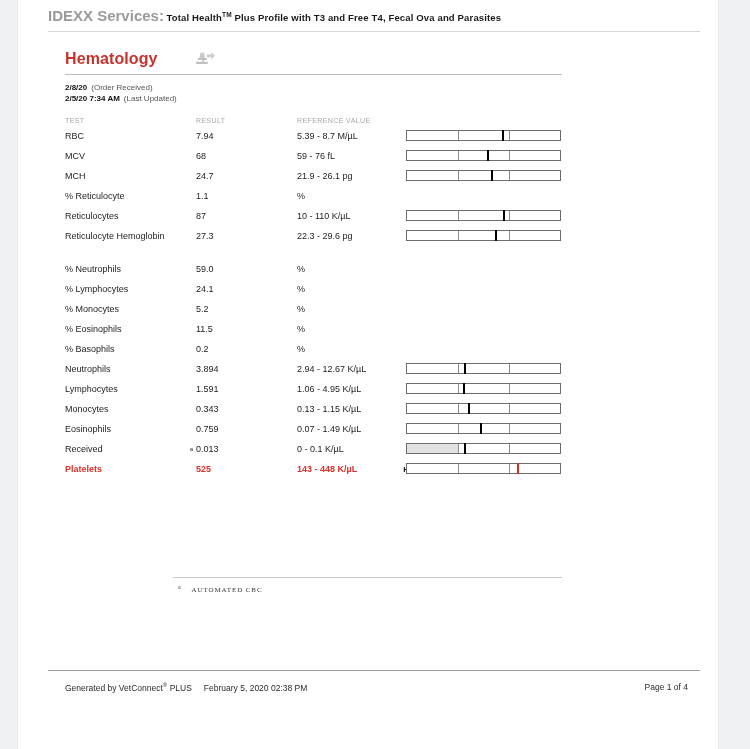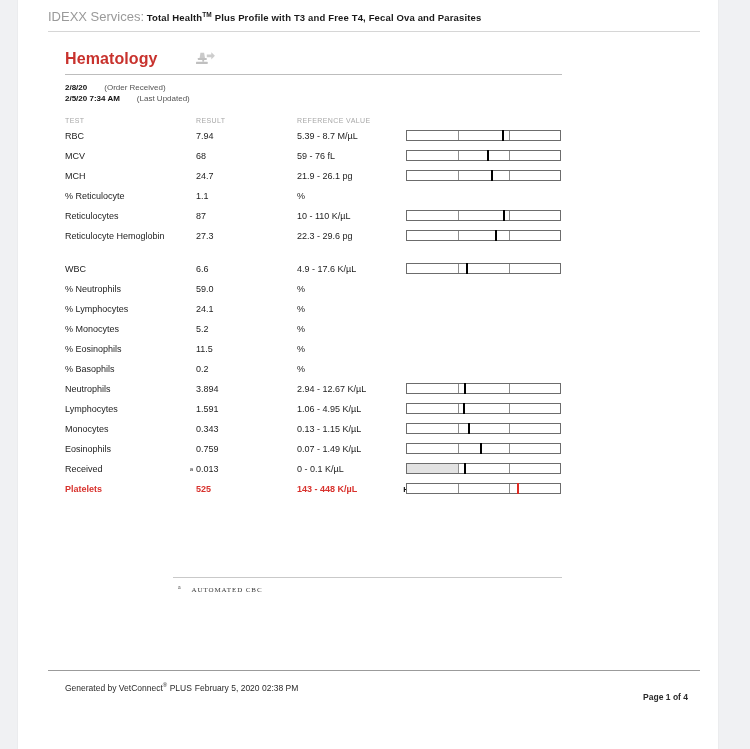--- a/index.html
+++ b/index.html
@@ -28,21 +28,22 @@
     position: absolute;
     left: 30px;
     top: 8px;
     width: 652px;
     font-size: 9.5px;
     line-height: 14px;
     white-space: nowrap;
   }
   .services-label {
     color: #9a9a9a;
-    font-size: 13px;
+    font-size: 15px;
+    font-weight: bold;
   }
   .services-value {
     color: #1a1a1a;
     font-weight: bold;
     font-size: 9.5px;
     letter-spacing: 0.15px;
   }
   .services-value sup { font-size: 6.5px; vertical-align: super; }
 
   .rule-top {
@@ -86,21 +87,21 @@
   
   .dates {
     position: absolute;
     left: 47px;
     top: 83px;
     font-size: 8px;
     line-height: 10.5px;
     color: #111;
   }
   .dates b { font-weight: bold; }
-  .dates .paren { color: #555; font-weight: normal; padding-left: 17px; }
+  .dates .paren { color: #555; font-weight: normal; padding-left: 4px; }
 
   
   .table {
     position: absolute;
     left: 47px;
     top: 117px;
     width: 600px;
   }
   .col-test   { position: absolute; left: 0px;   width: 130px; }
   .col-sup    { position: absolute; left: 114px; width: 14px; text-align: right; }
@@ -197,30 +198,29 @@
   .footer-left {
     position: absolute;
     left: 47px;
     top: 682px;
     font-size: 8.5px;
     color: #2a2a2a;
     white-space: nowrap;
   }
   .footer-left b { font-weight: normal; }
   .footer-left sup { font-size: 6px; vertical-align: super; }
-  .footer-left .plain { font-weight: normal; padding-left: 3px; }
+  .footer-left .plain { font-weight: normal; padding-left: 12px; }
   .footer-right {
     position: absolute;
     right: 30px;
     top: 682px;
     font-size: 8.5px;
-    font-weight: bold;
+    font-weight: normal;
     color: #2a2a2a;
     white-space: nowrap;
-    margin-top: 10px;
   }
 </style>
 </head>
 <body>
 
 <div id="page">
 
   <div class="services-line">
     <span class="services-label">IDEXX Services:</span>
     <span class="services-value"><span>Total Health</span><sup>TM</sup><span> Plus Profile with T3 and Free T4, Fecal Ova and Parasites</span></span>
@@ -316,32 +316,20 @@
           <span class="cell col-ref">22.3 - 29.6 pg</span>
           <span class="col-bar">
             <div class="bar">
               <div class="tick t1"></div>
               <div class="tick t2"></div>
               <div class="marker" style="left: 57.5%;"></div>
             </div>
           </span>
         </div>
         <div class="row">
-          <span class="cell col-test">WBC</span>
-          <span class="cell col-result">6.6</span>
-          <span class="cell col-ref">4.9 - 17.6 K/µL</span>
-          <span class="col-bar">
-            <div class="bar">
-              <div class="tick t1"></div>
-              <div class="tick t2"></div>
-              <div class="marker" style="left: 38.5%;"></div>
-            </div>
-          </span>
-        </div>
-        <div class="row">
           <span class="cell col-test">% Neutrophils</span>
           <span class="cell col-result">59.0</span>
           <span class="cell col-ref">%</span>
         </div>
         <div class="row">
           <span class="cell col-test">% Lymphocytes</span>
           <span class="cell col-result">24.1</span>
           <span class="cell col-ref">%</span>
         </div>
         <div class="row">

